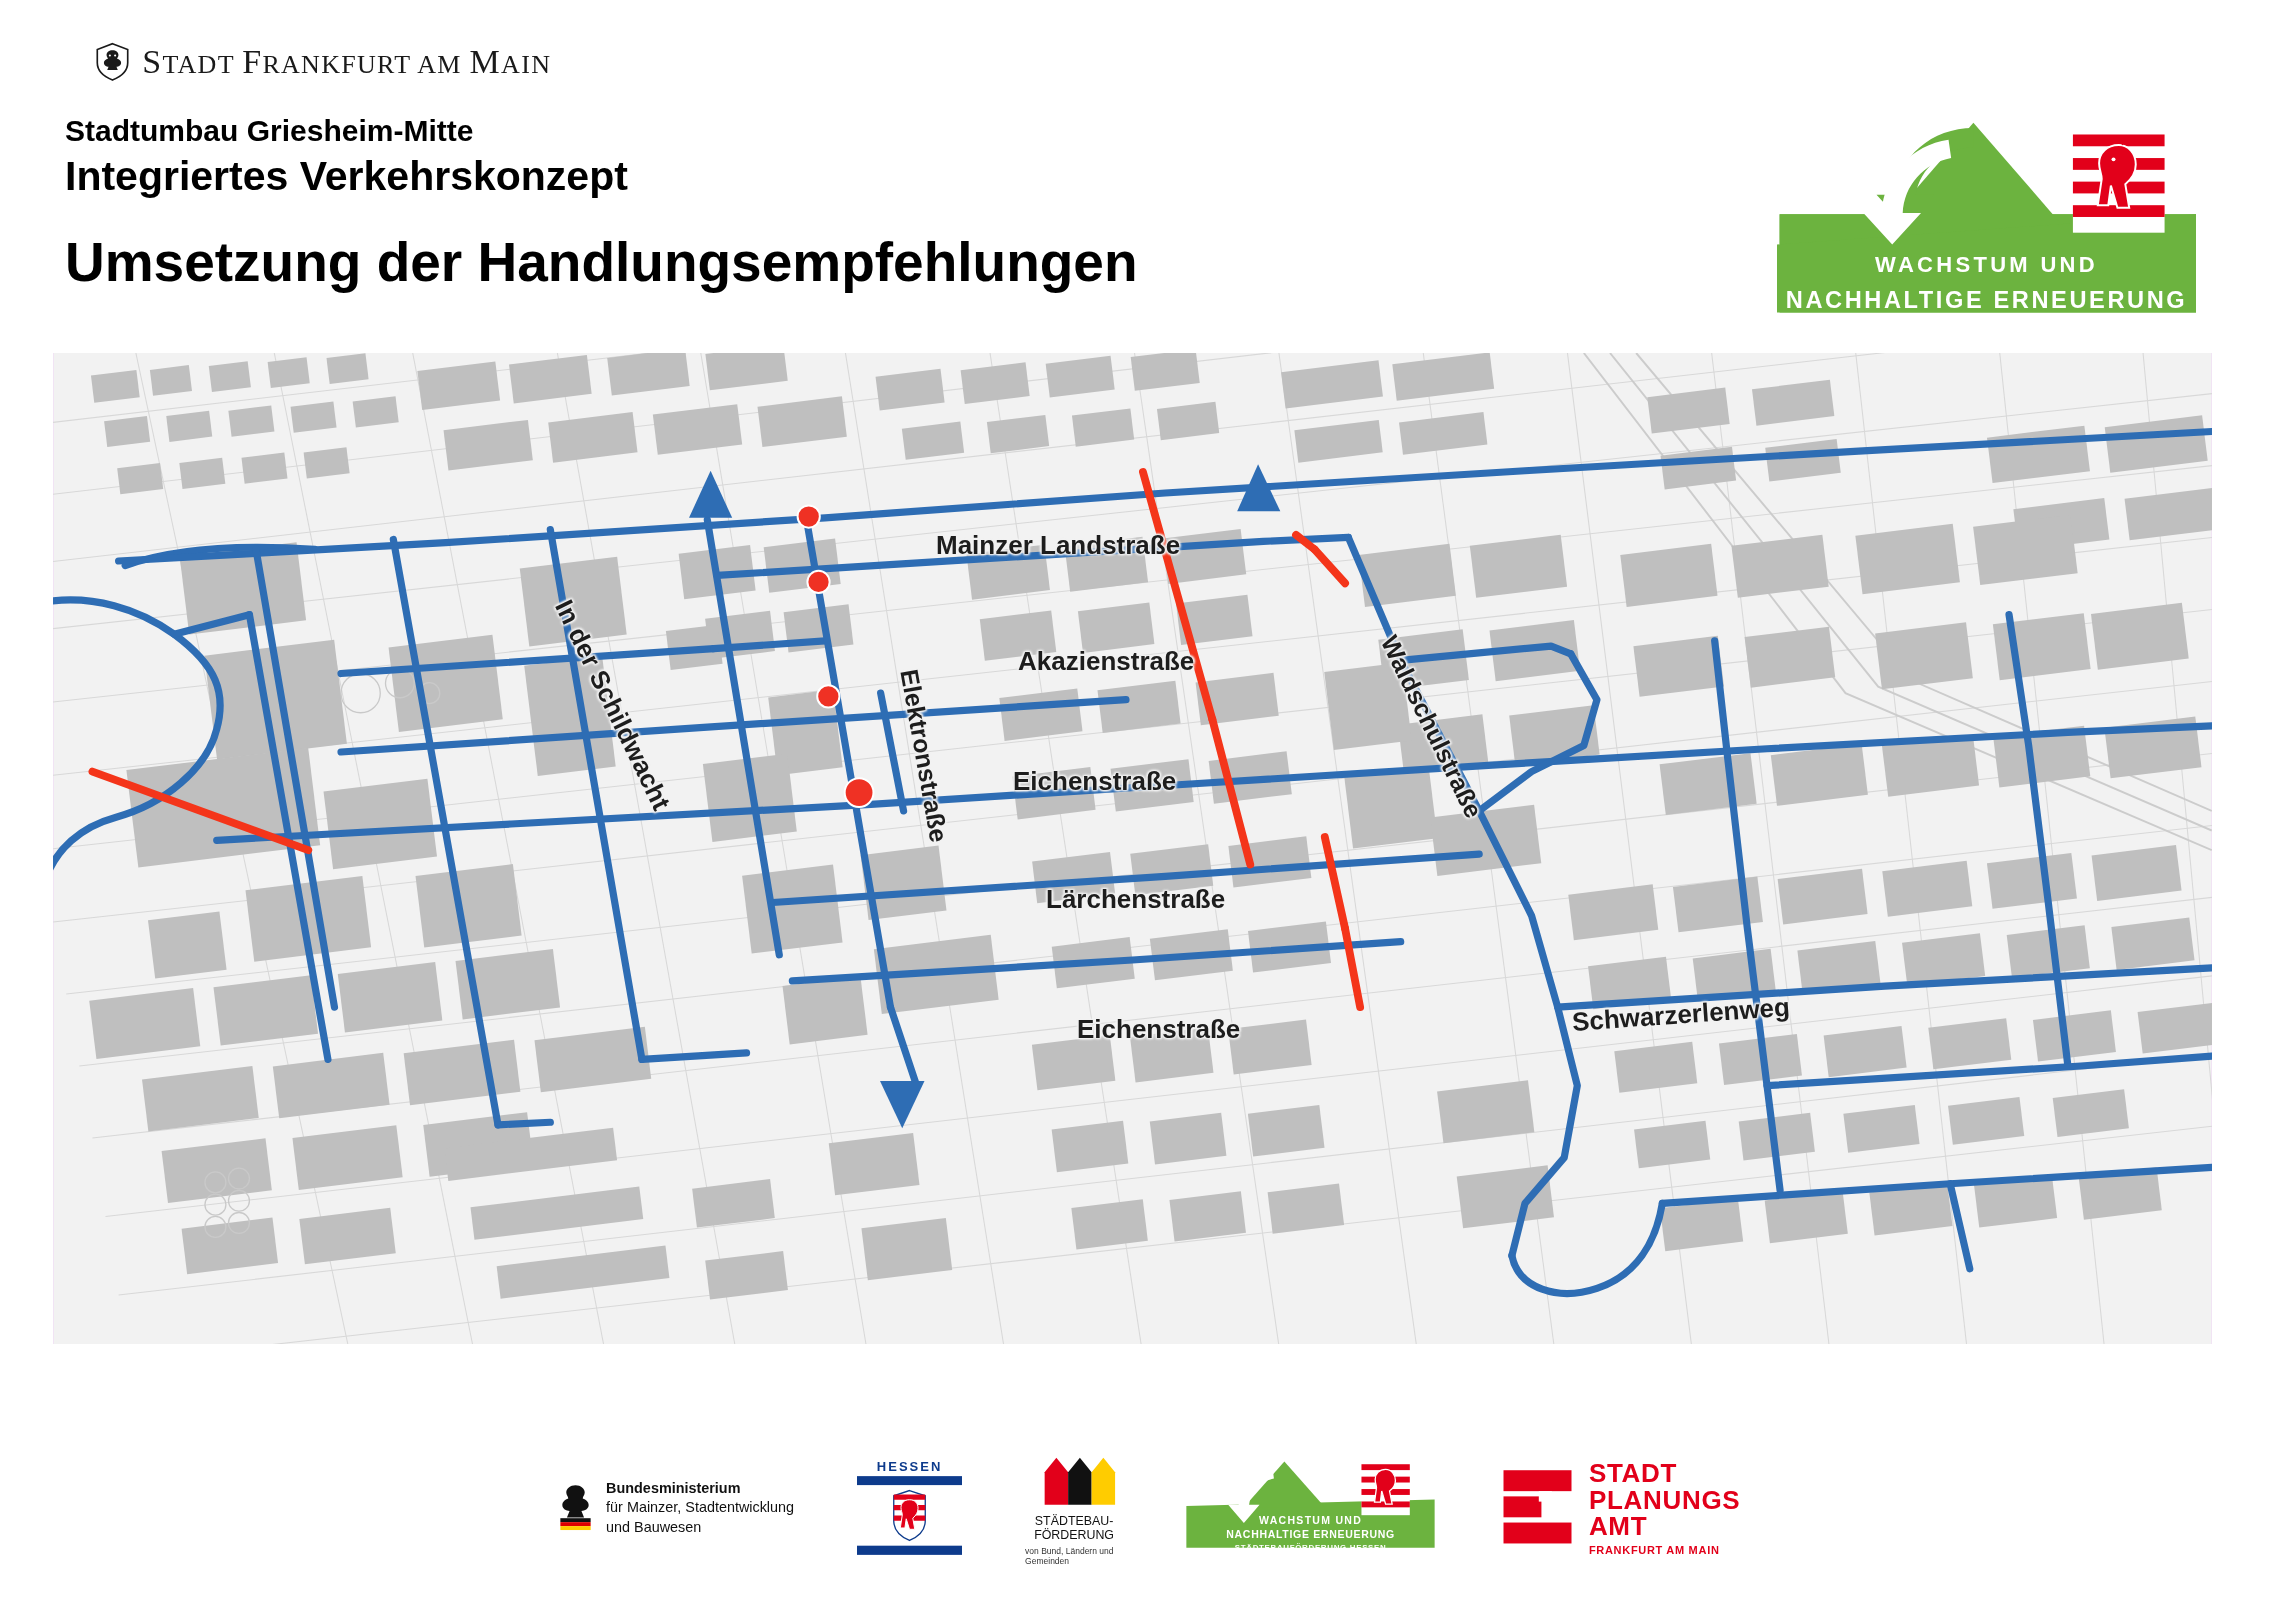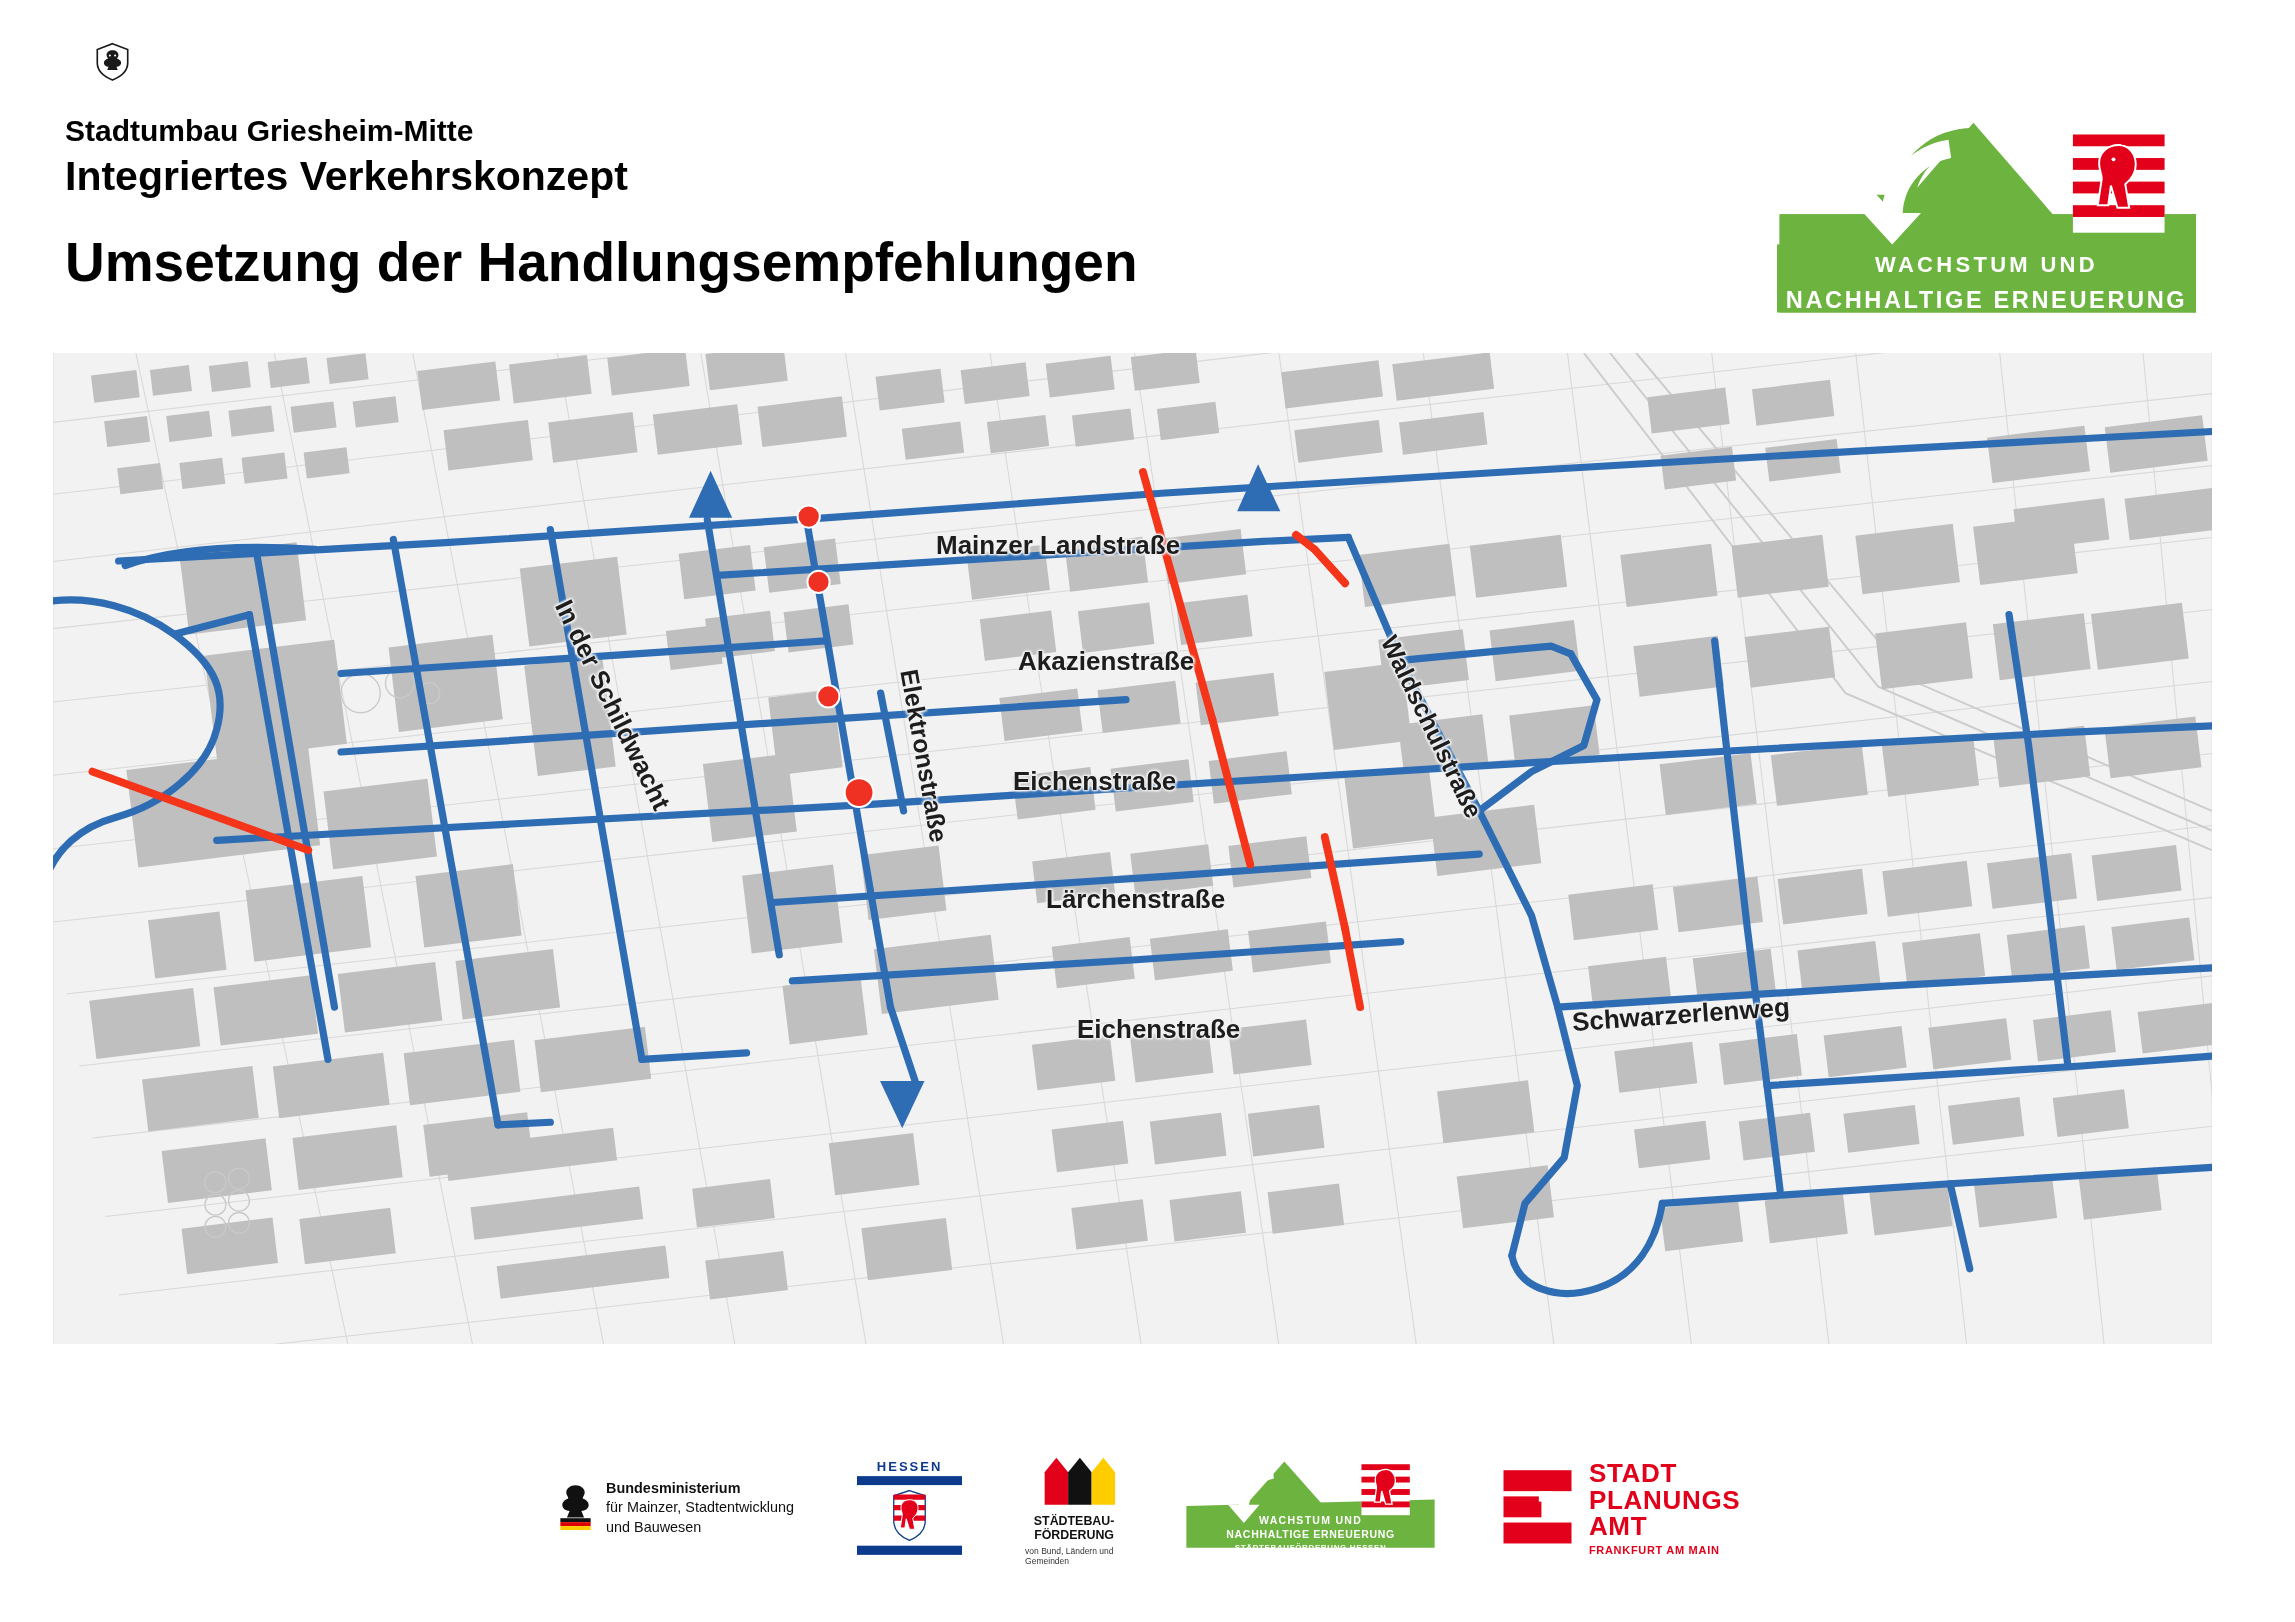--- a/index.html
+++ b/index.html
@@ -149,21 +149,21 @@
     font-weight: bold;
     font-size: 13px;
     letter-spacing: 2px;
     text-align: center;
     padding-bottom: 1.3px;
   }
 
   .stfoe-text {
     text-align: center;
     font-size: 12.4px;
-    font-weight: bold;
+    font-weight: normal;
     color: #111;
     line-height: 1.2;
     margin-top: 3.9px;
   }
   .stfoe-sub {
     font-weight: normal;
     font-size: 8.5px;
     color: #333;
     line-height: 1.2;
     margin-top: 2.6px;
@@ -196,20 +196,23 @@
 <body>
 
 <div id="city-crest">
   <span class="crest-glyph">
     <svg width="41" height="41" viewBox="0 0 62 62">
       <path d="M31 4 L54 13 L54 33 Q54 50 31 59 Q8 50 8 33 L8 13 Z" fill="#ffffff" stroke="#1a1a1a" stroke-width="2.5"></path>
       <path d="M31 14 c-5 0-9 3-9 7 0 3 2 4 2 6 -3 1-6 3-6 6 0 4 4 6 7 6 l-2 5 h16 l-2-5 c3 0 7-2 7-6 0-3-3-5-6-6 0-2 2-3 2-6 0-4-4-7-9-7z" fill="#1a1a1a"></path>
       <circle cx="27" cy="22" r="1.6" fill="#ffffff"></circle>
       <circle cx="35" cy="22" r="1.6" fill="#ffffff"></circle>
     </svg>
+  </span>
+  <span class="crest-word">
+    <span class="cap">S</span>TADT <span class="cap">F</span>RANKFURT AM <span class="cap">M</span>AIN
   </span>
 </div>
 
 <div id="title-block">
   <div class="t-small">Stadtumbau Griesheim-Mitte</div>
   <div class="t-big">Integriertes Verkehrskonzept</div>
   <div class="t-big2">Umsetzung der Handlungsempfehlungen</div>
 </div>
 
 <div id="program-logo">

